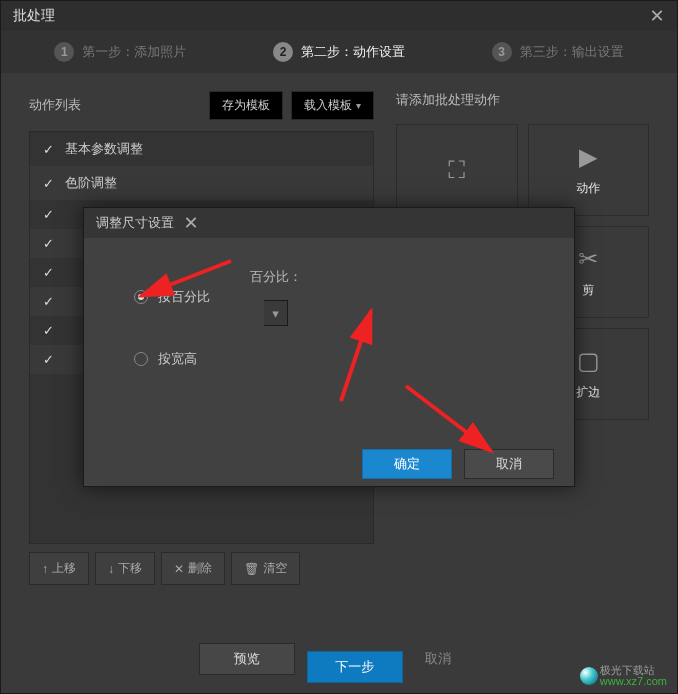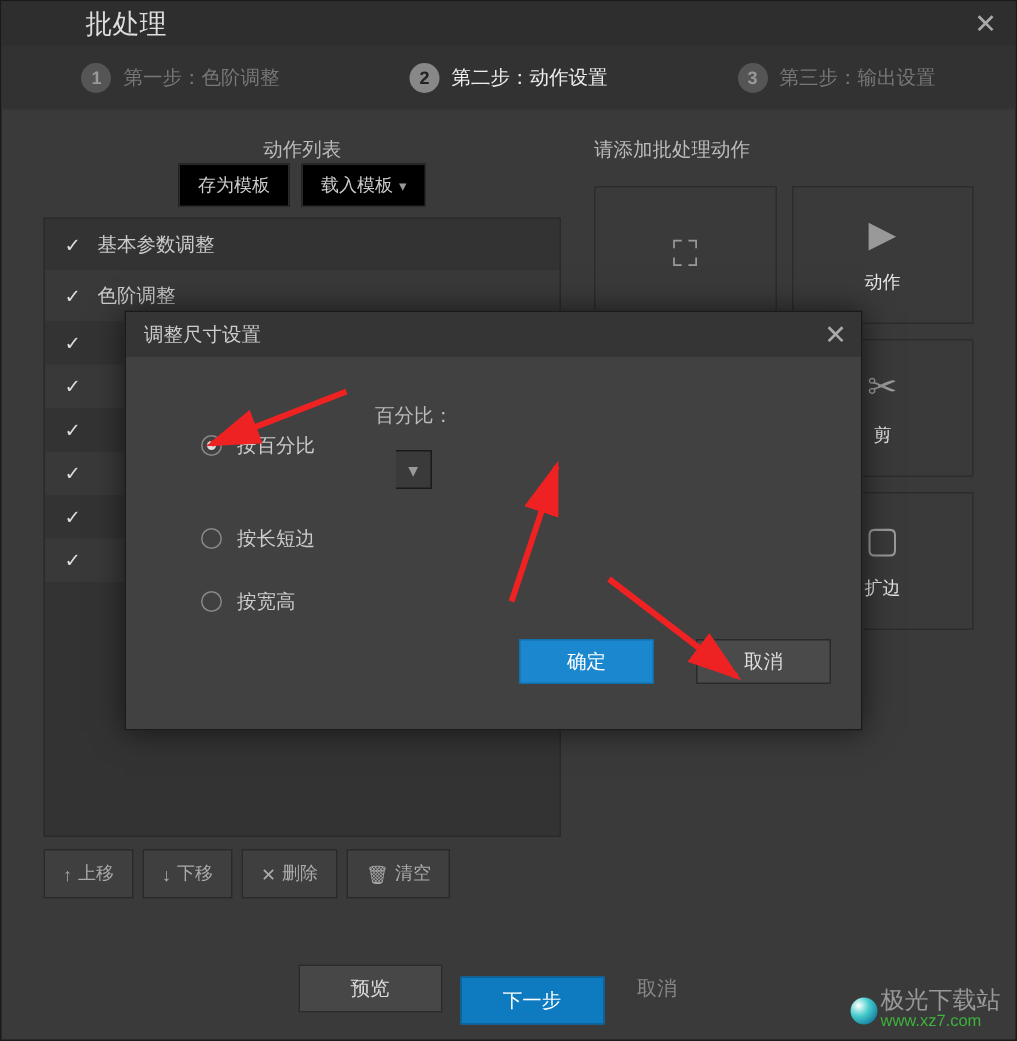--- a/index.html
+++ b/index.html
@@ -21,21 +21,21 @@
     position: relative;
   }
   .titlebar {
     background: #2e2e2e;
     height: 30px;
     display: flex;
     align-items: center;
     justify-content: space-between;
     padding: 0 0 0 12px;
   }
-  .title { color: #ddd; font-size: 18px; margin-left: 44px; }
+  .title { color: #ddd; font-size: 14px; }
   .close-x {
     width: 40px; height: 30px;
     display: flex; align-items: center; justify-content: center;
     color: #aaa; font-size: 18px; cursor: pointer;
   }
   .steps {
     height: 42px;
     display: flex;
     align-items: center;
     padding: 0 10px;
@@ -67,23 +67,22 @@
   }
   .left-panel {
     width: 345px;
     display: flex;
     flex-direction: column;
   }
   .panel-header {
     display: flex;
     align-items: center;
     justify-content: space-between;
-    margin-bottom: 26px;
+    margin-bottom: 12px;
     height: 28px;
-    flex-direction: column;
   }
   .panel-title { color: #bbb; font-size: 13px; }
   .btn-small {
     background: #000000;
     border: 1px solid #2a2a2a;
     color: #ccc;
     padding: 5px 12px;
     font-size: 12px;
     cursor: pointer;
     display: inline-flex;
@@ -190,21 +189,21 @@
     width: 492px;
     height: 280px;
     background: #414141;
     border: 1px solid #1a1a1a;
     box-shadow: 0 0 20px rgba(0,0,0,0.6);
     z-index: 10;
   }
   .modal-titlebar {
     background: #353535;
     height: 30px;
-    display: flex; align-items: center; justify-content: space-between;
+    display: flex; align-items: center; justify-content: flex-start;
     padding: 0 0 0 12px;
   }
   .modal-body {
     padding: 30px 40px 12px 50px;
   }
   .radio-row {
     display: flex; align-items: center;
     gap: 10px; color: #ccc;
     margin-bottom: 24px;
   }
@@ -221,22 +220,22 @@
   .percent-input {
     background:#2b2b2b; border:1px solid #1a1a1a;
     width:78px; height:26px; color:#eee; padding:0 8px;
     font-size:13px;
   }
   .dropdown-arrow{
     width:24px;height:26px;background:#3a3a3a;border:1px solid #1a1a1a;border-left:none;
     display:flex;align-items:center;justify-content:center;color:#999;
   }
   .modal-footer {
-    position:absolute; bottom:30px; right:20px;
-    display:flex; gap:28px;
+    position:absolute; bottom:7px; right:20px;
+    display:flex; gap:12px;
   }
   .btn-m {
     width: 90px; height: 30px;
     background: #4a4a4a; border:1px solid #2a2a2a;
     color:#ddd; font-size:13px; cursor:pointer;
   }
   .btn-m.primary { background:#1b87cf; border-color:#136fa9; color:#fff; }
   svg.arr { position:absolute; z-index:20; pointer-events:none; }
   .caret { font-size:10px; color:#999; }
 </style>
@@ -245,21 +244,21 @@
 
 <div class="window">
   <div class="titlebar">
     <span class="title">批处理</span>
     <div class="close-x">✕</div>
   </div>
 
   <div class="steps">
     <div class="step">
       <span class="step-num">1</span>
-      <span>第一步：色阶调整</span>
+      <span>第一步：添加照片</span>
     </div>
     <div class="step active">
       <span class="step-num">2</span>
       <span>第二步：动作设置</span>
     </div>
     <div class="step">
       <span class="step-num">3</span>
       <span>第三步：输出设置</span>
     </div>
   </div>
@@ -364,44 +363,40 @@
 
   <div class="footer">
     <button class="btn-flat">预览</button>
     <button class="btn-flat btn-primary">下一步</button>
     <button class="btn-link">取消</button>
   </div>
 
   <div class="watermark">
     <span class="orb"></span>
     <span style="display:inline-flex;flex-direction:column;line-height:1;">
-      <span style="font-size:16px;color:#999;">极光下载站</span>
+      <span style="font-size:11px;color:#999;">极光下载站</span>
       <span style="font-size:11px;color:#3db23d;">www.xz7.com</span>
     </span>
   </div>
 
   <div class="modal">
     <div class="modal-titlebar">
       <span>调整尺寸设置</span>
       <div class="close-x" style="height:30px;width:34px;">✕</div>
     </div>
     <div class="modal-body">
       <div class="radio-row">
         <span class="radio on"></span>
         <span>按百分比</span>
         <div class="percent-row" style="margin-left:30px;flex-direction:column;">
           <span>百分比：</span>
           <div style="display:flex;">
             <div class="dropdown-arrow">▾</div>
           </div>
         </div>
-      </div>
-      <div class="radio-row">
-        <span class="radio"></span>
-        <span>按长短边</span>
       </div>
       <div class="radio-row">
         <span class="radio"></span>
         <span>按宽高</span>
       </div>
     </div>
     <div class="modal-footer">
       <button class="btn-m primary">确定</button>
       <button class="btn-m">取消</button>
     </div>

